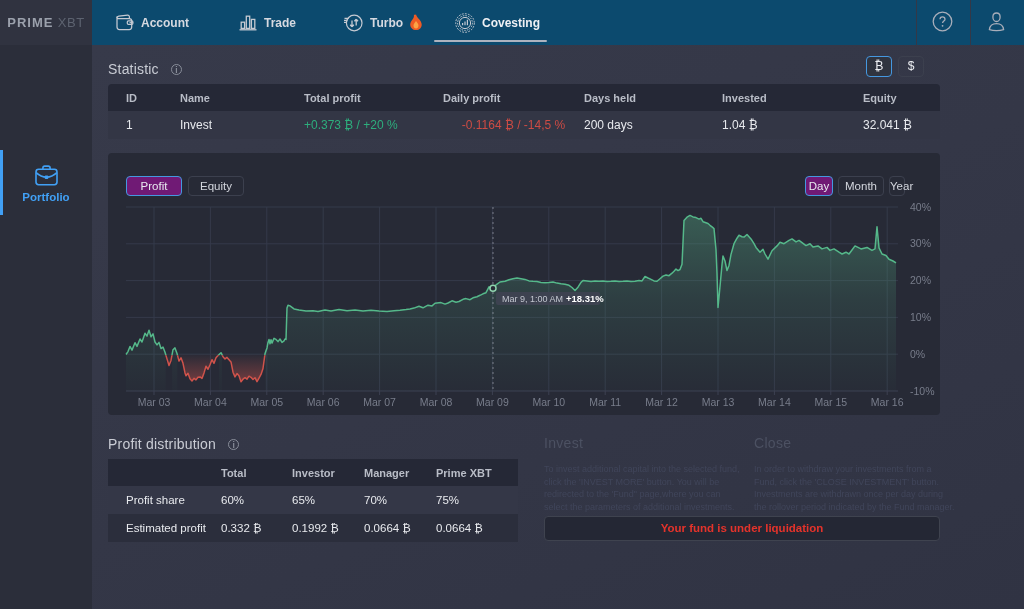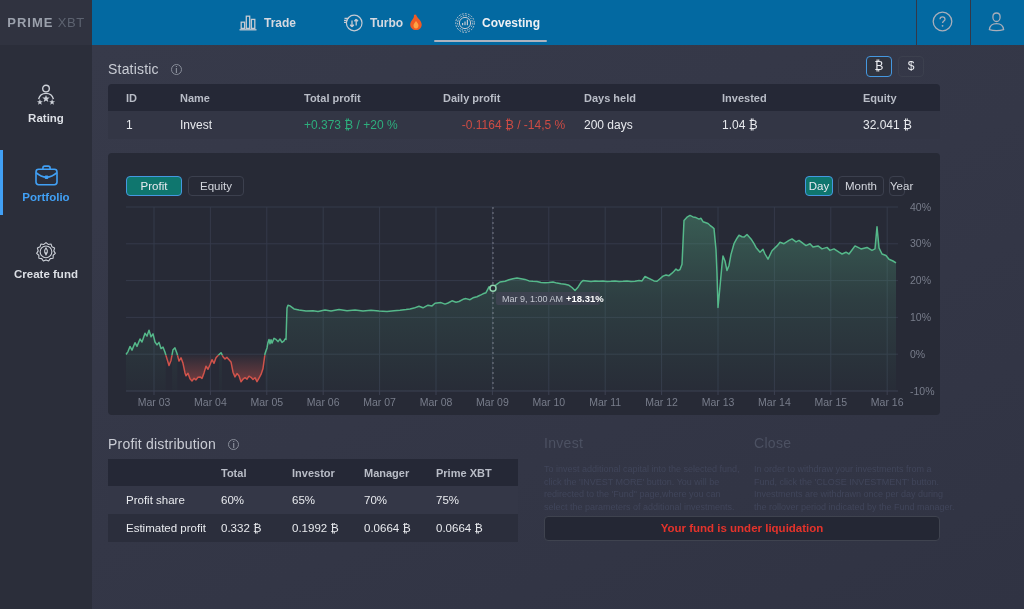--- a/index.html
+++ b/index.html
@@ -1,21 +1,21 @@
 <!DOCTYPE html>
 <html><head>
 <meta charset="utf-8">
 <style>
 * { margin:0; padding:0; box-sizing:border-box; }
 html,body { width:1024px; height:609px; overflow:hidden; }
 body { font-family:"Liberation Sans", sans-serif; background:#30333f; position:relative; }
 .abs { position:absolute; }
 
 
-#topbar { position:absolute; left:0; top:0; width:1024px; height:45px; background:#0369a1; }
+#topbar { position:absolute; left:0; top:0; width:1024px; height:45px; background:#0c4a6e; }
 #logo { position:absolute; left:0; top:0; width:92px; height:45px; background:#303340; display:flex; align-items:center; justify-content:center; }
 #logo b { color:#9ba1ac; font-size:13px; letter-spacing:1px; font-weight:bold; }
 #logo span { color:#5d6370; font-size:13px; letter-spacing:0.6px; font-weight:normal; }
 .tab { position:absolute; top:0; height:45px; display:flex; align-items:center; color:#d6d9e0; font-size:12px; font-weight:bold; }
 .tab svg { margin-right:7px; }
 #tab-underline { position:absolute; left:434px; top:40px; width:113px; height:2px; background:#adb3bf; border-radius:1px; }
 .tdiv { position:absolute; top:0; width:1px; height:45px; background:#343847; }
 
 
 #sidebar { position:absolute; left:0; top:45px; width:92px; height:564px; background:#2b2e3a; }
@@ -47,21 +47,21 @@
 .green { color:#2dae7d !important; }
 .red { color:#cc4b44 !important;text-align:center; }
 
 #pd-table { left:16px; top:414px; width:410px; }
 #pd-table tr.r1 td { background:#343747; }
 #pd-table tr.r2 td { background:#2b2e3c; }
 
 
 #chartcard { position:absolute; left:16px; top:108px; width:832px; height:262px; background:#272a36; border-radius:4px; }
 .cbtn { position:absolute; height:20px; border-radius:4px; border:1px solid #3c404e; color:#d3d6dd; font-size:11.5px; text-align:center; background:transparent; line-height:18px; }
-.cbtn.active { border-color:#4598e0; background:#0f766e; color:#e8eaf0; }
+.cbtn.active { border-color:#4598e0; background:#701a75; color:#e8eaf0; }
 
 
 .dimsect { position:absolute; color:#454a5a; }
 .dimsect h3 { font-size:14px; font-weight:normal; color:#4c5162; letter-spacing:0.3px; margin-bottom:12px; }
 .dimsect p { font-size:9px; line-height:12.6px; color:#40455a; }
 #liqbtn { position:absolute; left:452px; top:471px; width:396px; height:25px; border:1px solid #3f434f; border-radius:4px; background:#242734; color:#e5332b; font-size:11.5px; font-weight:bold; text-align:center; line-height:23px; }
 </style>
 </head>
 <body>
 
@@ -256,56 +256,45 @@
     <p>In order to withdraw your investments from a<br>
     Fund, click the 'CLOSE INVESTMENT' button.<br>
     Investments are withdrawn once per day during<br>
     the rollover period indicated by the Fund manager.</p>
   </div>
   <div id="liqbtn">Your fund is under liquidation</div>
 </div>
 
 <div id="sidebar">
   <div class="bluebar"></div>
-  <div class="sideitem" style="top:39px;">
-    <svg width="22" height="23" viewBox="0 0 22 23" fill="none" stroke="#cdd1d8" stroke-width="1.4">
-      <circle cx="11" cy="4.6" r="3.3"></circle>
-      <path d="M3.6 15.2 C4.6 11.3 7.4 9.4 11 9.4 C14.6 9.4 17.4 11.3 18.4 15.2"></path>
-      <g fill="#cdd1d8" stroke="none">
-        <path d="M11.00,10.90 L11.96,13.47 L14.71,13.59 L12.56,15.31 L13.29,17.96 L11.00,16.44 L8.71,17.96 L9.44,15.31 L7.29,13.59 L10.04,13.47 Z"></path>
-        <path d="M4.90,15.10 L5.67,17.15 L7.85,17.24 L6.14,18.60 L6.72,20.71 L4.90,19.50 L3.08,20.71 L3.66,18.60 L1.95,17.24 L4.13,17.15 Z"></path>
-        <path d="M17.10,15.10 L17.87,17.15 L20.05,17.24 L18.34,18.60 L18.92,20.71 L17.10,19.50 L15.28,20.71 L15.86,18.60 L14.15,17.24 L16.33,17.15 Z"></path>
-      </g>
-    </svg>
-    <div class="lbl">Rating</div>
-  </div>
   <div class="sideitem active" style="top:120px;">
     <svg width="23" height="21" viewBox="0 0 23 21" fill="none" stroke="#41a0f5" stroke-width="1.6">
       <path d="M7.9 4.3 V3 C7.9 1.9 8.7 1.1 9.8 1.1 h3.4 c1.1 0 1.9 .8 1.9 1.9 V4.3"></path>
       <rect x="1" y="4.3" width="21" height="15.4" rx="2.6"></rect>
       <path d="M1.1 7.6 C4.3 10.6 7.7 12.1 11.5 12.1 C15.3 12.1 18.7 10.6 21.9 7.6"></path>
       <rect x="9.7" y="10.4" width="3.6" height="3.6" rx="1" fill="#41a0f5" stroke="none"></rect>
     </svg>
     <div class="lbl">Portfolio</div>
   </div>
-  <div class="sideitem" style="top:196px;">
-    <svg width="22" height="22" viewBox="0 0 24 24" fill="none" stroke="#cdd1d8" stroke-width="1.2">
-      <path stroke-linejoin="round" d="M12.00,1.70 L14.42,3.75 L17.57,3.34 L18.50,6.37 L21.37,7.72 L20.51,10.78 L22.20,13.47 L19.82,15.57 L19.78,18.75 L16.65,19.23 L14.90,21.88 L12.00,20.60 L9.10,21.88 L7.35,19.23 L4.22,18.75 L4.18,15.57 L1.80,13.47 L3.49,10.78 L2.63,7.72 L5.50,6.37 L6.43,3.34 L9.58,3.75 Z"></path>
-      <circle cx="12" cy="11.8" r="6.4"></circle>
-      <path d="M12 7.4 c1.3 1.5 1.8 3.2 1.4 5 l-1.4 2.6 -1.4 -2.6 c-.4 -1.8 .1 -3.5 1.4 -5 z M12 12.2 v3.2"></path>
-    </svg>
-    <div class="lbl">Create fund</div>
-  </div>
 </div>
 
 <div id="topbar">
   <div id="logo">
       <b>PRIME</b>
       <span>&nbsp;XBT</span>
     </div>
+  <div class="tab" style="left:116px;">
+    <svg width="18" height="17" viewBox="0 0 18 17" fill="none" stroke="#c6cad2" stroke-width="1.25">
+      <path d="M13.4 4.4 V2.9 C13.4 1.9 12.6 1.1 11.6 1.2 L2.8 2.1 C1.8 2.2 1 3.1 1 4.1"></path>
+      <path d="M1 4.1 V13 C1 14.4 2.1 15.5 3.5 15.5 H13.2 C14.6 15.5 15.7 14.4 15.7 13 V7 C15.7 5.6 14.6 4.5 13.2 4.5 H3 C2 4.5 1.2 4.4 1 4.1 Z"></path>
+      <rect x="11.3" y="6.9" width="5.6" height="3.5" rx="1.2"></rect>
+      <path d="M13.5 8.65 H16.9" stroke-width="1.1"></path>
+    </svg>
+    Account
+  </div>
   <div class="tab" style="left:239px;">
     <svg width="18" height="17" viewBox="0 0 18 17" fill="none" stroke="#c6cad2" stroke-width="1.3">
       <rect x="2.2" y="8.2" width="3.4" height="6.2"></rect>
       <rect x="7.3" y="2.2" width="3.4" height="12.2"></rect>
       <rect x="12.4" y="5.4" width="3.4" height="9"></rect>
       <path d="M0.5 15.8 H17.5"></path>
     </svg>
     Trade
   </div>
   <div class="tab" style="left:344px;">

